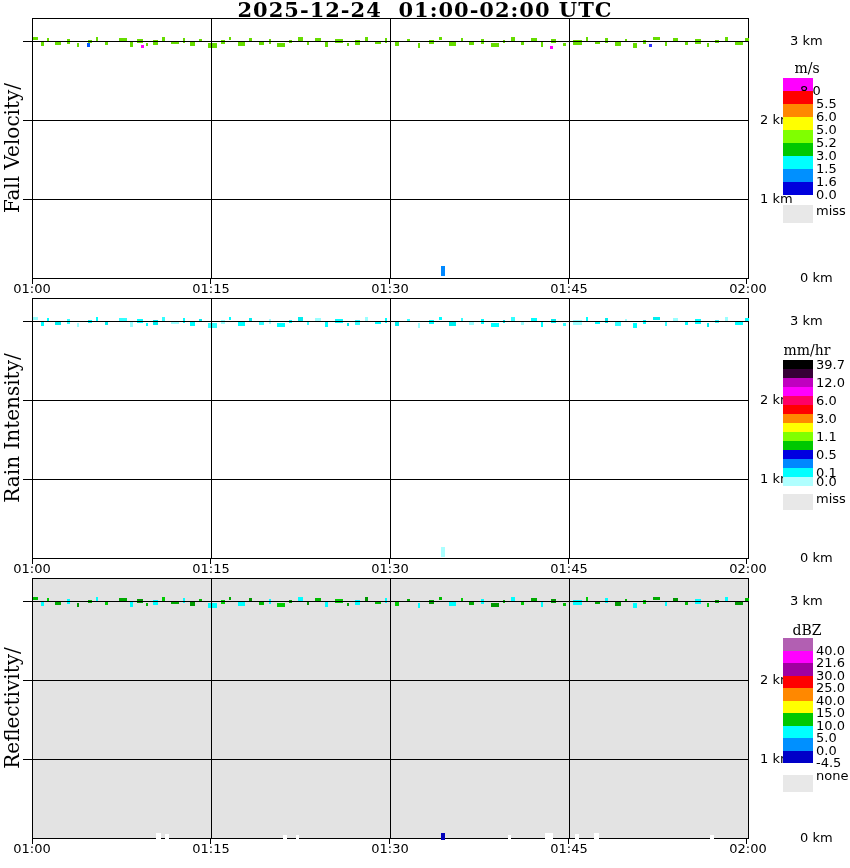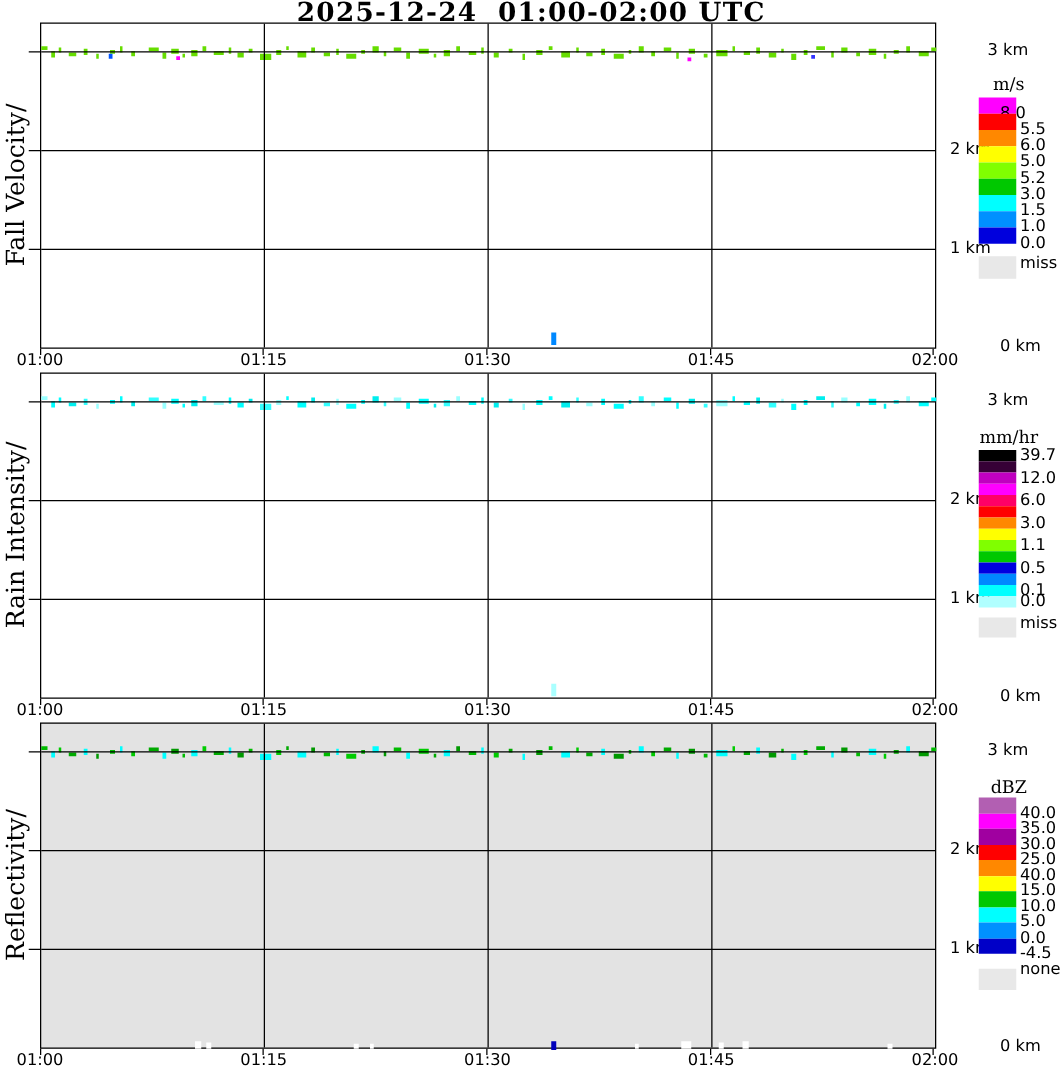--- a/index.html
+++ b/index.html
@@ -133,21 +133,21 @@
     <div class="abs clab" style="left: 816px; top: 110px;">6.0</div>
     <div class="abs" style="left: 783px; top: 117px; width: 30px; height: 13px; background: rgb(255, 255, 0);"></div>
     <div class="abs clab" style="left: 816px; top: 123px;">5.0</div>
     <div class="abs" style="left: 783px; top: 130px; width: 30px; height: 13px; background: rgb(128, 255, 0);"></div>
     <div class="abs clab" style="left: 816px; top: 136px;">5.2</div>
     <div class="abs" style="left: 783px; top: 143px; width: 30px; height: 13px; background: rgb(0, 200, 0);"></div>
     <div class="abs clab" style="left: 816px; top: 149px;">3.0</div>
     <div class="abs" style="left: 783px; top: 156px; width: 30px; height: 13px; background: rgb(0, 255, 255);"></div>
     <div class="abs clab" style="left: 816px; top: 162px;">1.5</div>
     <div class="abs" style="left: 783px; top: 169px; width: 30px; height: 13px; background: rgb(0, 144, 255);"></div>
-    <div class="abs clab" style="left: 816px; top: 175px;">1.0</div>
+    <div class="abs clab" style="left: 816px; top: 175px;">1.6</div>
     <div class="abs" style="left: 783px; top: 182px; width: 30px; height: 13px; background: rgb(0, 0, 221);"></div>
     <div class="abs clab" style="left: 816px; top: 188px;">0.0</div>
     <div class="abs" style="left: 783px; top: 205px; width: 30px; height: 18px; background: rgb(232, 232, 232);"></div>
     <div class="abs clab" style="left: 816px; top: 204px;">miss</div>
     <div class="abs mark" style="left: 87px; top: 43px; width: 3px; height: 4px; background: rgb(0, 85, 255);"></div>
     <div class="abs mark" style="left: 141px; top: 45px; width: 3px; height: 3px; background: rgb(255, 0, 255);"></div>
     <div class="abs mark" style="left: 550px; top: 46px; width: 3px; height: 3px; background: rgb(255, 0, 255);"></div>
     <div class="abs mark" style="left: 649px; top: 44px; width: 3px; height: 3px; background: rgb(51, 51, 255);"></div>
     <div class="abs mark" style="left: 441px; top: 266px; width: 4px; height: 10px; background: rgb(0, 136, 255);"></div>
     <div class="abs frame" style="left: 32px; top: 298px; width: 717px; height: 261px; background: rgb(255, 255, 255);">
@@ -371,21 +371,21 @@
     <div class="abs hlab" style="left: 800px; top: 831px;">0 km</div>
     <div class="abs tlab" style="left: 6px; top: 842px;">01:00</div>
     <div class="abs tlab" style="left: 185px; top: 842px;">01:15</div>
     <div class="abs tlab" style="left: 364px; top: 842px;">01:30</div>
     <div class="abs tlab" style="left: 543px; top: 842px;">01:45</div>
     <div class="abs tlab" style="left: 722px; top: 842px;">02:00</div>
     <div class="abs ctitle" style="left: 781px; top: 622px;">dBZ</div>
     <div class="abs" style="left: 783px; top: 638px; width: 30px; height: 12.5px; background: rgb(178, 95, 178);"></div>
     <div class="abs clab" style="left: 816px; top: 643.5px;">40.0</div>
     <div class="abs" style="left: 783px; top: 650.5px; width: 30px; height: 12.5px; background: rgb(255, 0, 255);"></div>
-    <div class="abs clab" style="left: 816px; top: 656px;">35.0</div>
+    <div class="abs clab" style="left: 816px; top: 656px;">21.6</div>
     <div class="abs" style="left: 783px; top: 663px; width: 30px; height: 12.5px; background: rgb(160, 0, 160);"></div>
     <div class="abs clab" style="left: 816px; top: 668.5px;">30.0</div>
     <div class="abs" style="left: 783px; top: 675.5px; width: 30px; height: 12.5px; background: rgb(255, 0, 0);"></div>
     <div class="abs clab" style="left: 816px; top: 681px;">25.0</div>
     <div class="abs" style="left: 783px; top: 688px; width: 30px; height: 12.5px; background: rgb(255, 136, 0);"></div>
     <div class="abs clab" style="left: 816px; top: 693.5px;">40.0</div>
     <div class="abs" style="left: 783px; top: 700.5px; width: 30px; height: 12.5px; background: rgb(255, 255, 0);"></div>
     <div class="abs clab" style="left: 816px; top: 706px;">15.0</div>
     <div class="abs" style="left: 783px; top: 713px; width: 30px; height: 12.5px; background: rgb(0, 200, 0);"></div>
     <div class="abs clab" style="left: 816px; top: 718.5px;">10.0</div>

